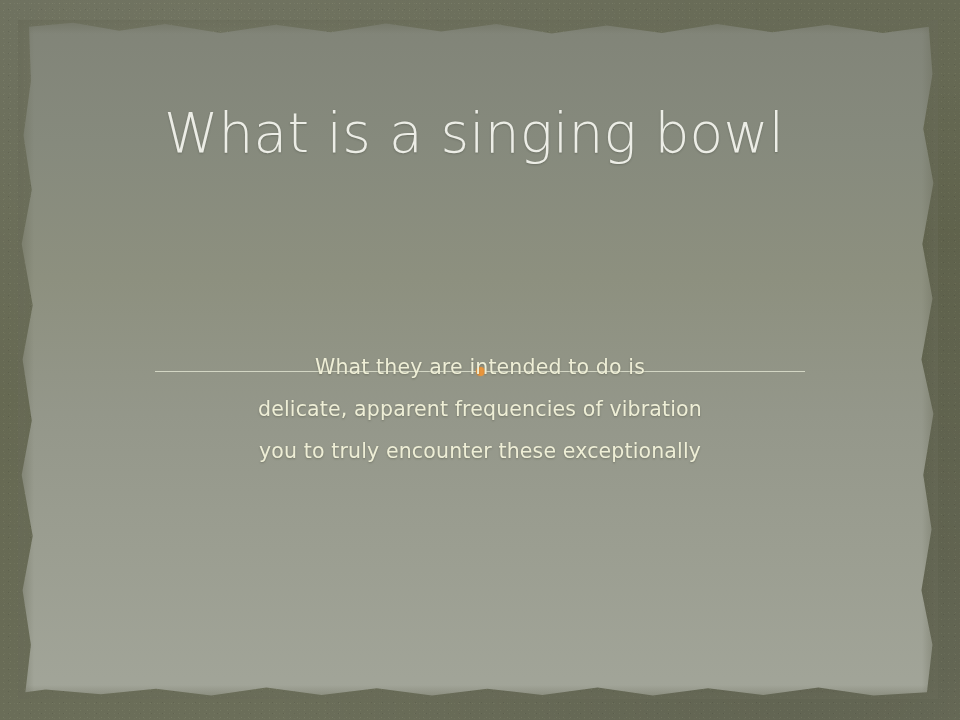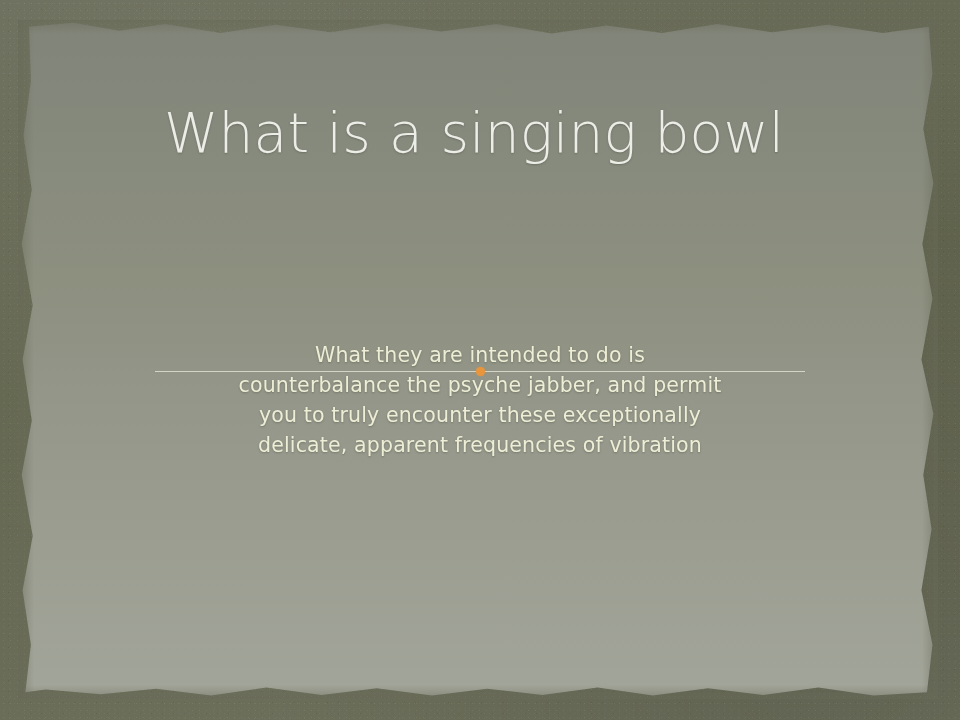--- a/index.html
+++ b/index.html
@@ -157,20 +157,21 @@
   }
   .body-line {
     font-family: "DejaVu Sans", sans-serif;
     font-weight: 400;
     font-size: 20.5px;
     line-height: 30px;
     letter-spacing: 0.15px;
     color: #eeeed6;
     text-shadow: 0 1px 2px rgba(60,62,50,0.35);
     white-space: nowrap;
+    margin-top: 12px;
   }
 </style>
 </head>
 <body>
 
 <div class="slide">
 
   <div class="paper-outer"></div>
   <div class="grain"></div>
 
@@ -187,19 +188,18 @@
       </h1>
     </div>
 
     <div class="divider">
       <div class="divider-line"></div>
       <div class="divider-dot"></div>
     </div>
 
     <div class="body-block">
       <div class="body-line">What they are intended to do is</div>
-      <div class="body-line">counterbalance the psyche jabber, and permit</div>
+      <div class="body-line">delicate, apparent frequencies of vibration</div>
       <div class="body-line">you to truly encounter these exceptionally</div>
-      <div class="body-line">delicate, apparent frequencies of vibration</div>
     </div>
 
   </div>
 </div>
 
 </body></html>

